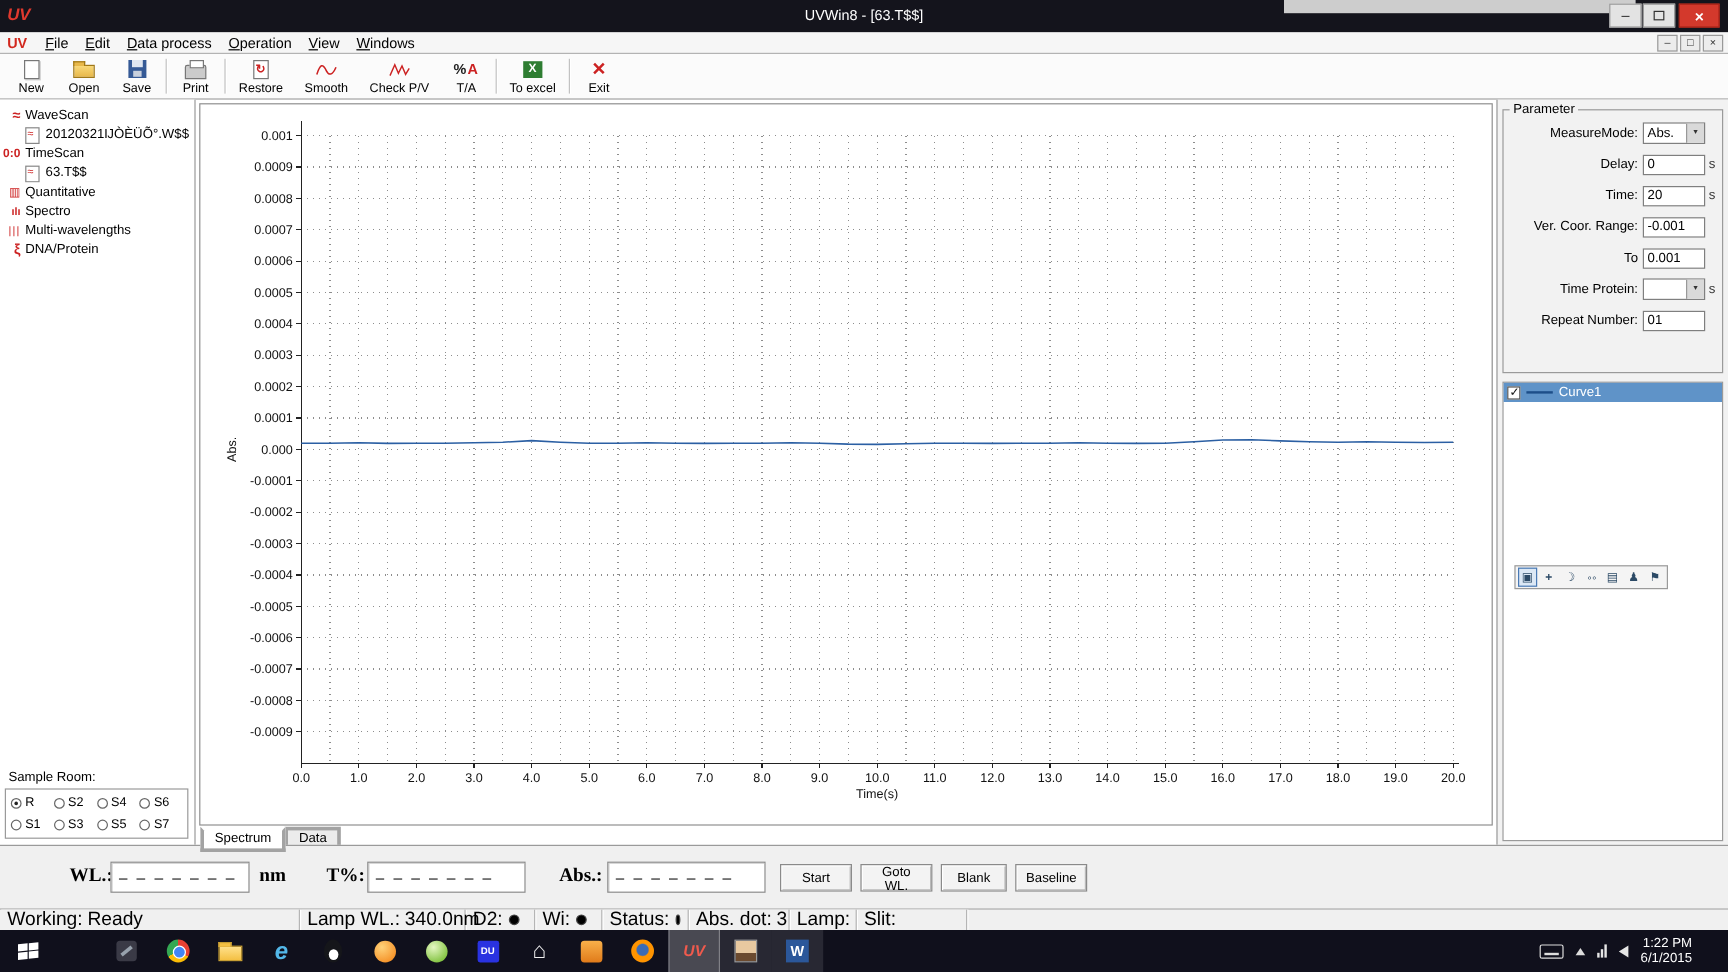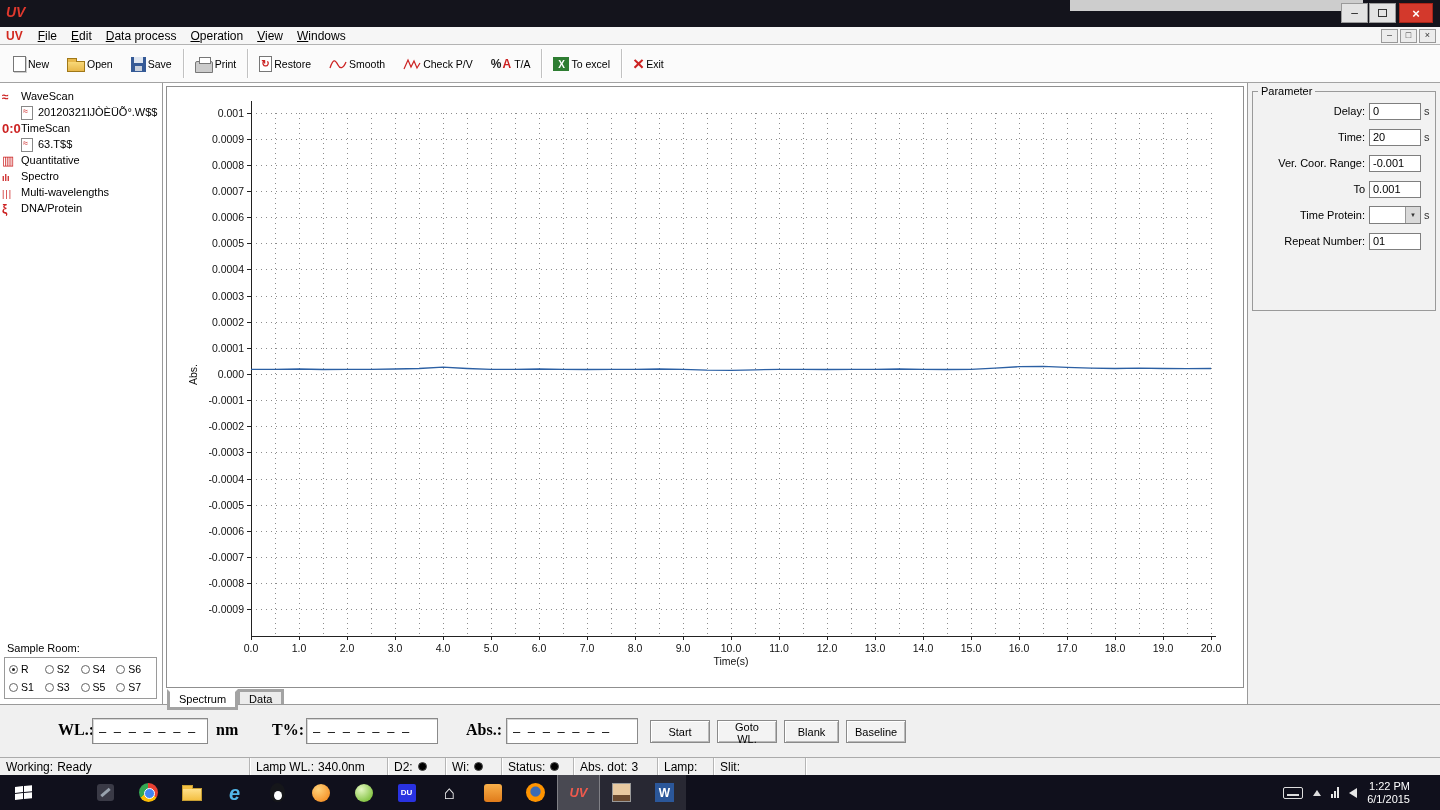--- a/index.html
+++ b/index.html
@@ -21,21 +21,21 @@
   
   .menubar{position:absolute;top:27px;left:0;width:100%;height:18px;background:#f6f6f6;border-bottom:1px solid #b3b3b3;display:flex;align-items:center;padding-left:4px;font-size:12px}
   .menu-logo{color:#d2281e;font-weight:bold;margin:0 8px 0 2px}
   .menu-item{display:inline-block;padding:1px 7px}
   .menu-item::first-letter{text-decoration:underline}
   .mdi{margin-left:auto;display:flex;gap:2px;padding-right:4px}
   .mdibtn{width:17px;height:14px;border:1px solid #999;background:#ececec;font-size:9px;line-height:11px;text-align:center;color:#333}
 
   
   .toolbarbar{position:absolute;top:45px;left:0;width:100%;height:38px;background:#fbfbfb;border-bottom:1px solid #a3a3a3;display:flex;align-items:stretch;padding-left:4px}
-  .tbb{display:flex;flex-direction:row;align-items:center;justify-content:flex-end;gap:2px;padding:3px 9px 2px;min-width:44px}
+  .tbb{display:flex;flex-direction:column;align-items:center;justify-content:flex-end;gap:2px;padding:3px 9px 2px;min-width:44px}
   .tbb .lab{font-size:10.5px;white-space:nowrap}
   .tbb .ico{height:17px;display:flex;align-items:center;justify-content:center}
   .tbsep{width:1px;background:#c2c2c2;margin:4px 2px;box-shadow:1px 0 0 #fff}
   .i-new{width:13px;height:16px;background:#fff;border:1px solid #777;box-shadow:1px 1px 0 #ccc}
   .i-open{width:18px;height:11px;background:linear-gradient(#f8d878,#e8b84a);border:1px solid #a07818;position:relative;margin-top:4px}
   .i-open::before{content:"";position:absolute;left:-1px;top:-4px;width:8px;height:3px;background:#e8b84a;border:1px solid #a07818;border-bottom:none}
   .i-save{width:15px;height:15px;background:#355a96;position:relative}
   .i-save::before{content:"";position:absolute;left:3px;top:0;width:9px;height:6px;background:#dfe6f0}
   .i-save::after{content:"";position:absolute;left:4px;bottom:1px;width:7px;height:5px;background:#c8d0dc}
   .i-print{width:18px;height:12px;background:#cbcbcb;border:1px solid #777;border-radius:2px 2px 0 0;position:relative;margin-top:5px}
@@ -47,21 +47,21 @@
   .i-ta::after{content:"A";color:#c22}
   .i-excel{width:16px;height:14px;background:#2e7d32;color:#fff;font-size:10px;font-weight:bold;display:flex;align-items:center;justify-content:center}
   .i-excel::before{content:"X"}
   .i-exit::before{content:"×";color:#c22;font-size:19px;font-weight:bold;line-height:15px}
 
   
   .leftpanel{position:absolute;left:0;top:83px;width:163px;bottom:106px;background:#fff;border-right:1px solid #9a9a9a}
   .tree{padding:5px 2px}
   .titem{display:flex;align-items:center;gap:4px;height:16px;white-space:nowrap;overflow:hidden}
   .titem.lvl1{padding-left:17px}
-  .titem .ic{flex:0 0 15px;width:15px;text-align:left;font-size:13px}
+  .titem .ic{flex:0 0 15px;width:15px;text-align:right;font-size:10px}
   .ic-wave::before{content:"≈";color:#c22;font-weight:bold;font-size:12px}
   .ic-doc{position:relative;height:12px}
   .ic-doc::before{content:"";position:absolute;left:2px;top:0;width:10px;height:12px;background:#fff;border:1px solid #888}
   .ic-doc::after{content:"≈";position:absolute;left:4px;top:0;color:#c22;font-size:9px}
   .ic-prefix{color:#c22;font-size:9px;font-weight:bold}
   .ic-quant::before{content:"▥";color:#c22}
   .ic-spec::before{content:"ılı";color:#c22;font-weight:bold;font-size:9px}
   .ic-multi::before{content:"|||";color:#c22;font-size:9px;letter-spacing:1px}
   .ic-dna::before{content:"ξ";color:#c22;font-weight:bold;font-size:12px}
   .sr-label{position:absolute;left:7px;bottom:50px}
@@ -106,21 +106,21 @@
   .m4::before{content:"∘∘";font-size:8px;letter-spacing:-1px}.m5::before{content:"▤"}
   .m6::before{content:"♟"}.m7::before{content:"⚑"}
 
   
   .readout{position:absolute;left:0;bottom:53px;width:100%;height:53px;background:#f0f0f0;border-top:1px solid #9a9a9a}
   .big-label{position:absolute;top:16px;font-family:"Liberation Serif",serif;font-weight:bold;font-size:16px}
   .ro-input{position:absolute;top:13px;height:26px;border:1px solid #8a8a8a;background:#fff;font-family:"Liberation Sans",sans-serif;font-size:13px;letter-spacing:2px;padding:0 6px;box-shadow:inset 1px 1px 0 #d7d7d7}
   .ro-btn{position:absolute;top:15px;height:23px;background:#f3f3f3;border:1px solid #8a8a8a;box-shadow:inset 1px 1px 0 #fff,inset -1px -1px 0 #b9b9b9;font-family:"Liberation Sans",sans-serif;font-size:11px;padding:0 8px}
 
   
-  .statusbar{position:absolute;left:0;bottom:35px;width:100%;height:18px;background:#f0f0f0;border-top:1px solid #ababab;display:flex;align-items:center;font-size:12px}
+  .statusbar{position:absolute;left:0;bottom:35px;width:100%;height:18px;background:#f0f0f0;border-top:1px solid #ababab;display:flex;align-items:center;font-size:16px}
   .seg{display:flex;align-items:center;height:100%;padding:0 6px;border-right:1px solid #b5b5b5;box-shadow:1px 0 0 #fff;white-space:nowrap}
   .seg .sval{margin-left:4px}
   .ind{width:9px;height:9px;border-radius:50%;background:#000;border:1px solid #444;margin-left:5px}
   .sw0{width:250px}.sw1{width:138px}.sw2{width:58px}.sw3{width:56px}.sw4{width:72px}.sw5{width:84px}.sw6{width:56px}.sw7{width:92px}
   .segfill{flex:1;height:100%}
 
   
   .taskbar{position:absolute;left:0;bottom:0;width:100%;height:35px;background:#10101c;display:flex;align-items:center}
   .tstart{width:48px;height:100%;display:flex;align-items:center;justify-content:center}
   .flag{width:18px;height:14px;display:grid;grid-template-columns:8px 8px;grid-template-rows:6px 6px;gap:1px;transform:skewY(-6deg)}
@@ -158,20 +158,21 @@
   .clock{text-align:right;font-size:11px;line-height:13px;color:#fff}
   .showdesk{width:6px;height:100%;border-left:1px solid #555;margin-left:4px}
 </style>
 </head>
 <body>
 
 <div class="screen">
 
   <div class="titlebar">
     <span class="title-logo">UV</span>
+    <span class="title-text">UVWin8 - [63.T$$]</span>
     <div class="title-strip"></div>
     <div class="winbtn min">–</div>
     <div class="winbtn max">
         <i></i>
       </div>
     <div class="winbtn close">×</div>
   </div>
 
   <div class="menubar">
     <span class="menu-logo">UV</span>
@@ -484,20 +485,28 @@
   </div>
   <div class="tabs">
     <span class="tab active">Spectrum</span>
     <span class="tab">Data</span>
   </div>
 
   <div class="rightpanel">
     <div class="gbox">
       <span class="gbox-title">Parameter</span>
       <div class="prow">
+        <span class="plabel">MeasureMode:</span>
+        <span class="pselect">
+            <span class="val">Abs.</span>
+            <span class="arrow"></span>
+          </span>
+        <span class="psuffix"></span>
+      </div>
+      <div class="prow">
         <span class="plabel">Delay:</span>
         <input class="pinput" readonly="" value="0" style="">
         <span class="psuffix">s</span>
       </div>
       <div class="prow">
         <span class="plabel">Time:</span>
         <input class="pinput" readonly="" value="20" style="">
         <span class="psuffix">s</span>
       </div>
       <div class="prow">
@@ -515,20 +524,36 @@
         <span class="pselect">
             <span class="val"></span>
             <span class="arrow"></span>
           </span>
         <span class="psuffix">s</span>
       </div>
       <div class="prow">
         <span class="plabel">Repeat Number:</span>
         <input class="pinput" readonly="" value="01" style="">
         <span class="psuffix"></span>
+      </div>
+    </div>
+    <div class="curvearea">
+      <div class="curverow">
+        <span class="cb checked"></span>
+        <span class="cline"></span>
+        <span>Curve1</span>
+      </div>
+      <div class="minibar">
+        <span class="mini-i m1 sel"></span>
+        <span class="mini-i m2"></span>
+        <span class="mini-i m3"></span>
+        <span class="mini-i m4"></span>
+        <span class="mini-i m5"></span>
+        <span class="mini-i m6"></span>
+        <span class="mini-i m7"></span>
       </div>
     </div>
   </div>
 
   <div class="readout">
     <span class="big-label" style="left:58px">WL.:</span>
     <input class="ro-input" style="left: 92px; width: 116px;" readonly="" value="– – – – – – –">
     <span class="big-label" style="left:216px">nm</span>
     <span class="big-label" style="left:272px">T%:</span>
     <input class="ro-input" style="left: 306px; width: 132px;" readonly="" value="– – – – – – –">

